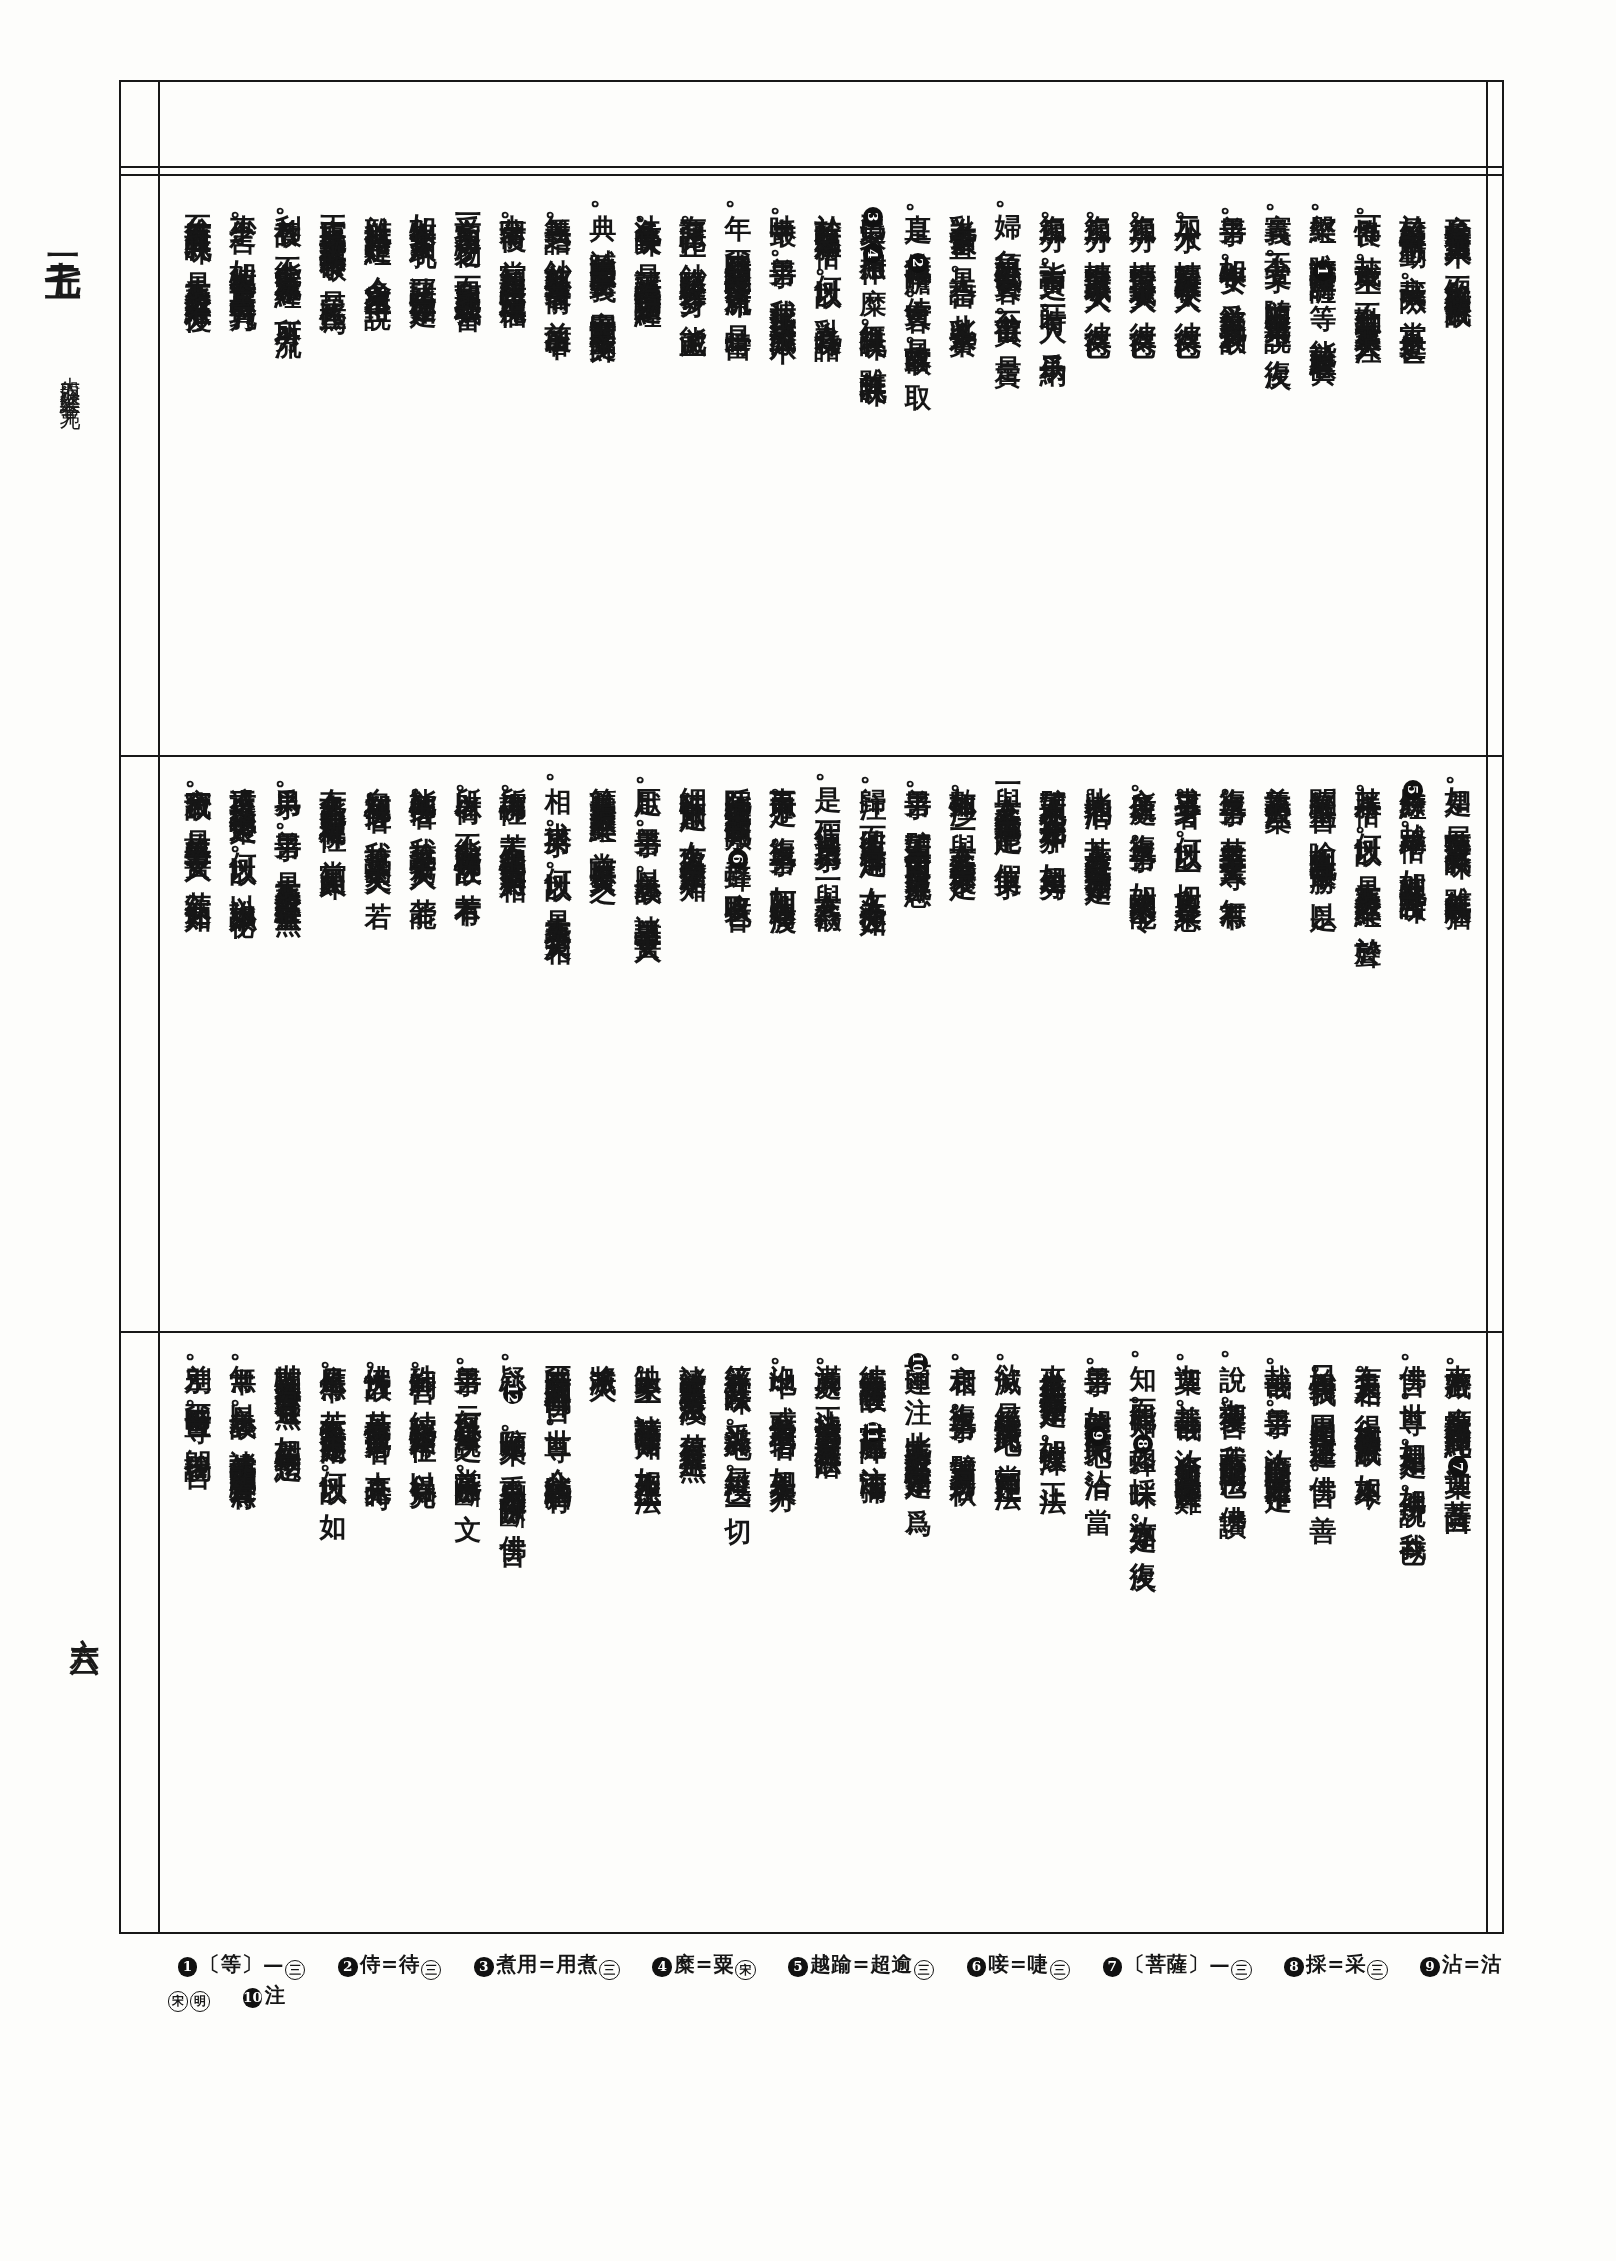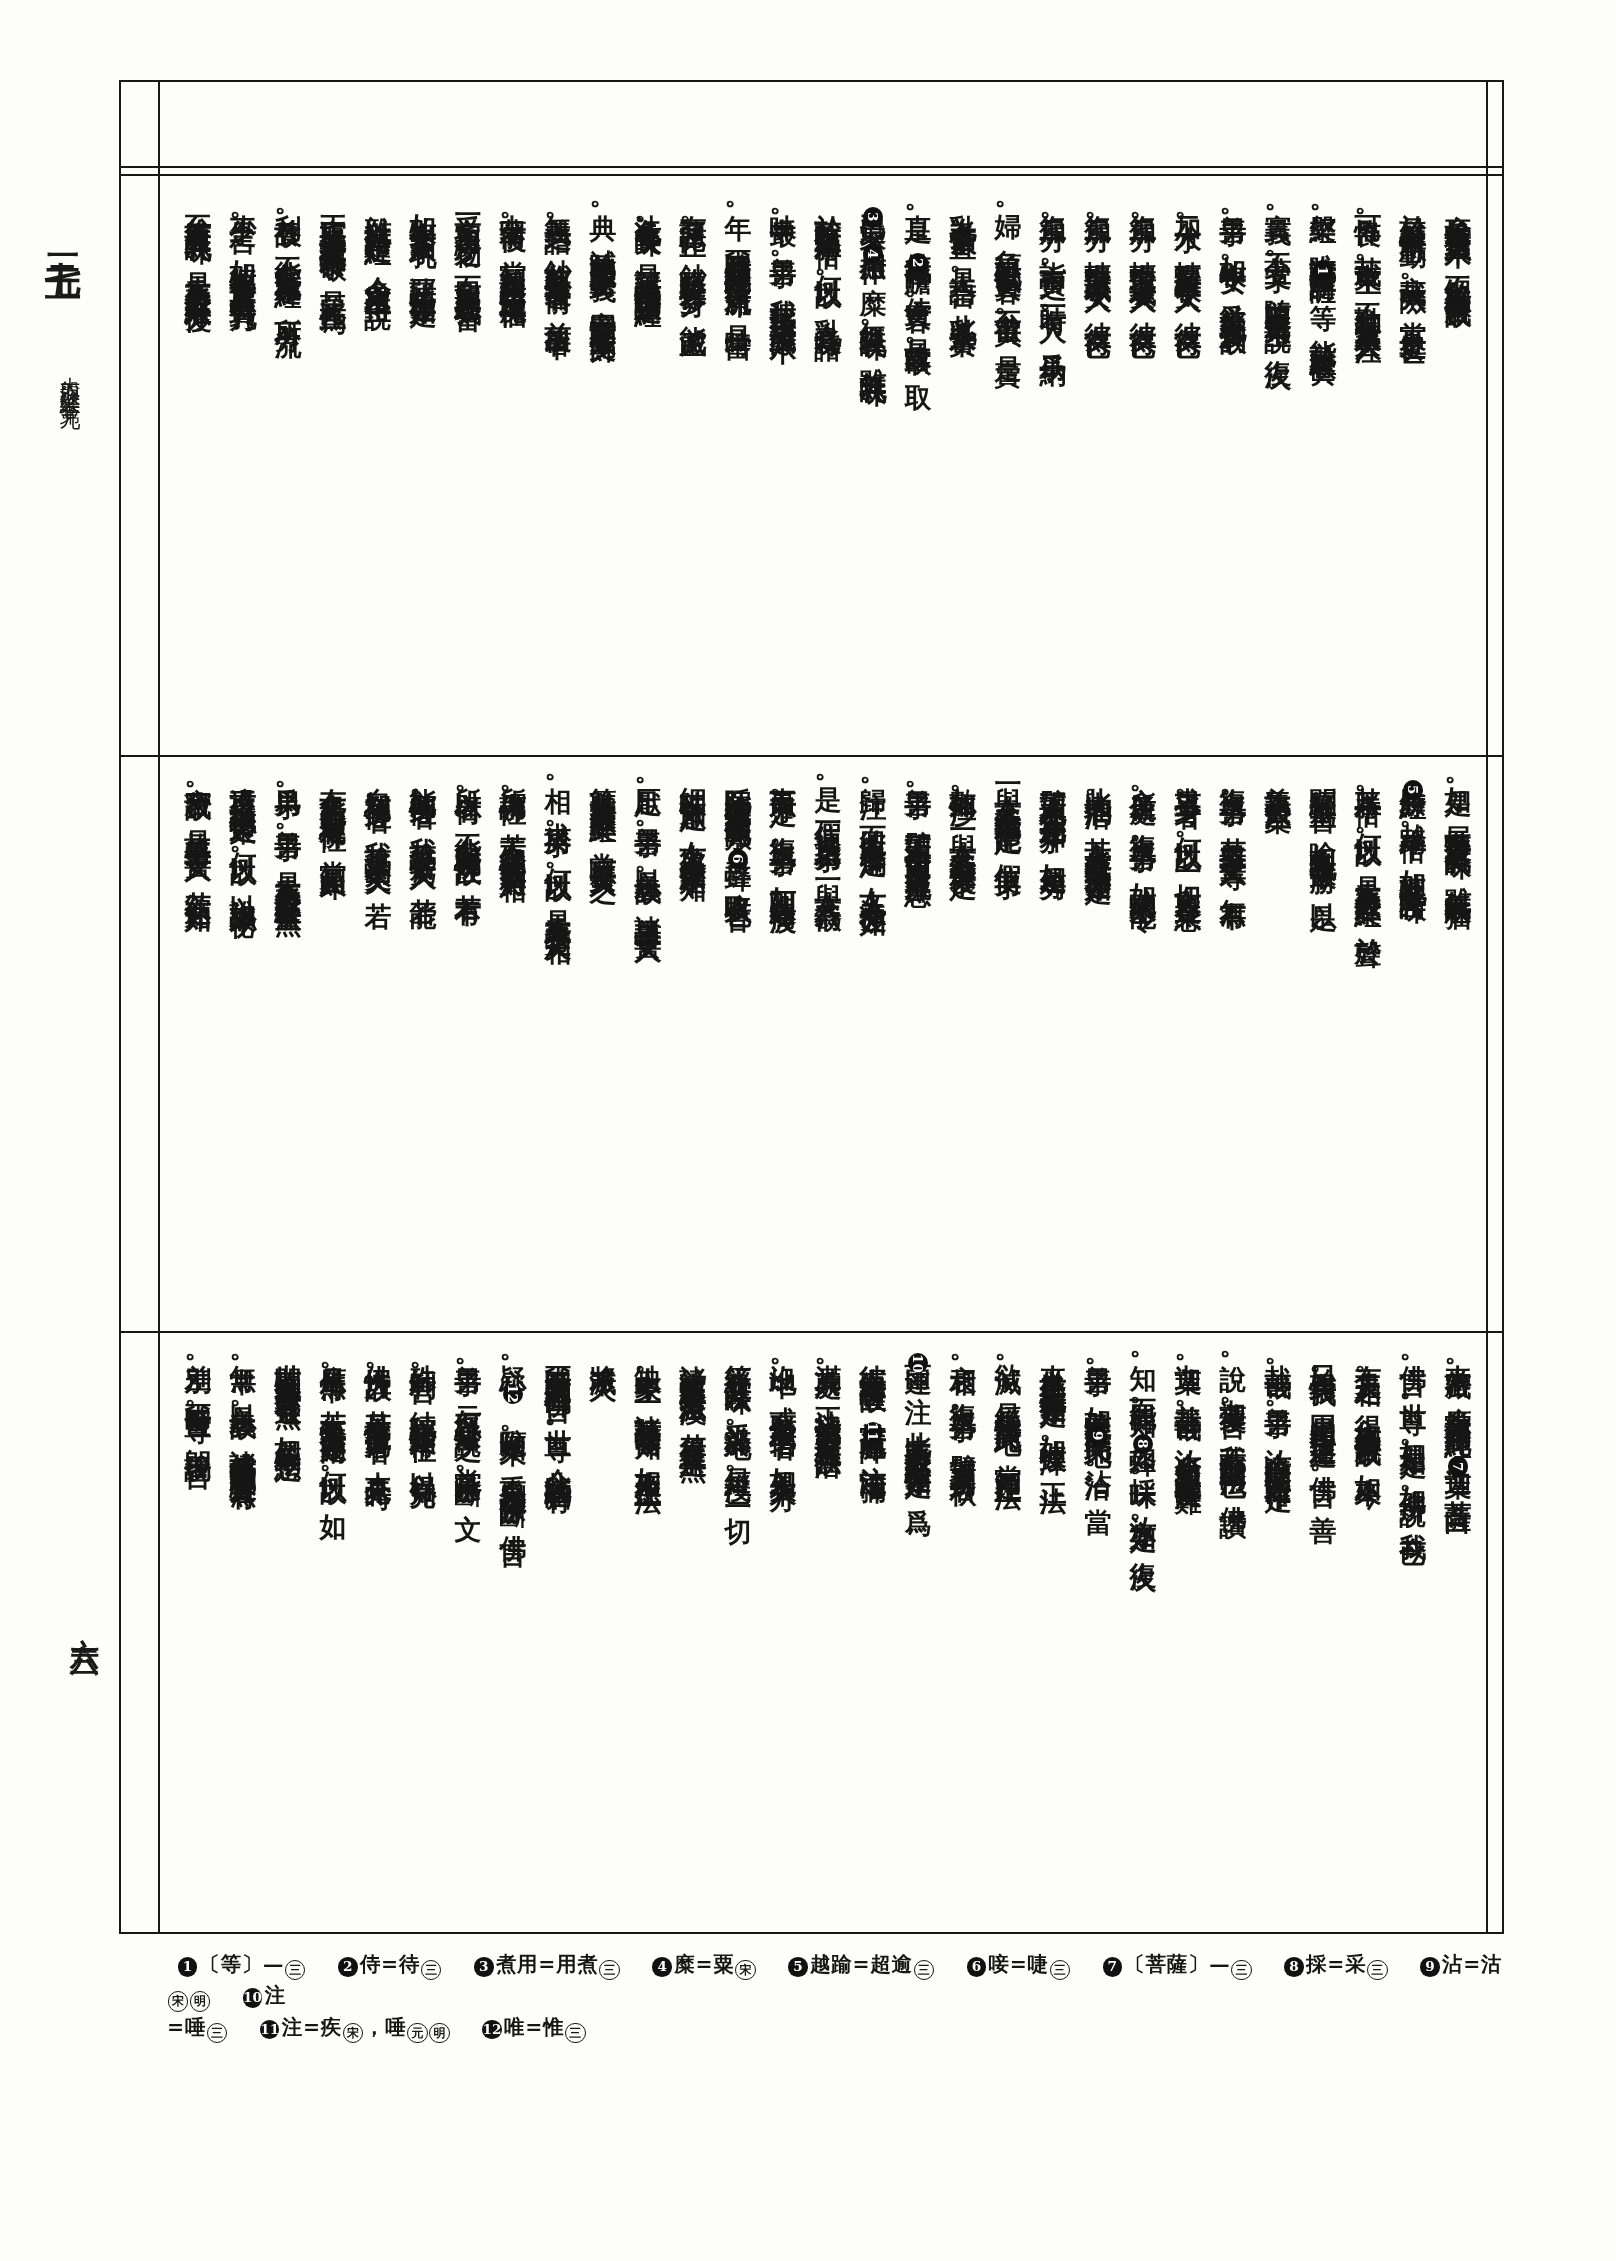--- a/index.html
+++ b/index.html
@@ -159,15 +159,14 @@
     <div class="col">殊師利言。純陀心疑如來常住。以得知見</div>
     <div class="col">佛性力故。若見佛性而爲常者。本未見時</div>
     <div class="col">應是無常。若本無常後亦應爾。何以故。如</div>
     <div class="col">世間物本無今有已有還無。如是等物悉是</div>
     <div class="col">無常。以是義故。諸佛菩薩聲聞緣覺無有</div>
     <div class="col">差別。爾時世尊。卽說偈言</div>
   </div>
 
 <div class="footnotes">
   <div><span class="fn">1</span>〔等〕—<span class="ed">三</span>　<span class="fn">2</span>侍=待<span class="ed">三</span>　<span class="fn">3</span>煮用=用煮<span class="ed">三</span>　<span class="fn">4</span>糜=粟<span class="ed">宋</span>　<span class="fn">5</span>越踰=超逾<span class="ed">三</span>　<span class="fn">6</span>唼=啑<span class="ed">三</span>　<span class="fn">7</span>〔菩薩〕—<span class="ed">三</span>　<span class="fn">8</span>採=采<span class="ed">三</span>　<span class="fn">9</span>沾=沽<span class="ed">宋</span><span class="ed">明</span>　<span class="fn">10</span>注</div>
-  <div>=唾<span class="ed">三</span>　<span class="fn">11</span>注=疾<span class="ed">宋</span>，唾<span class="ed">元</span><span class="ed">明</span>　<span class="fn">12</span>唯=惟<span class="ed">三</span></div>
 </div>
 
 
 </body></html>

